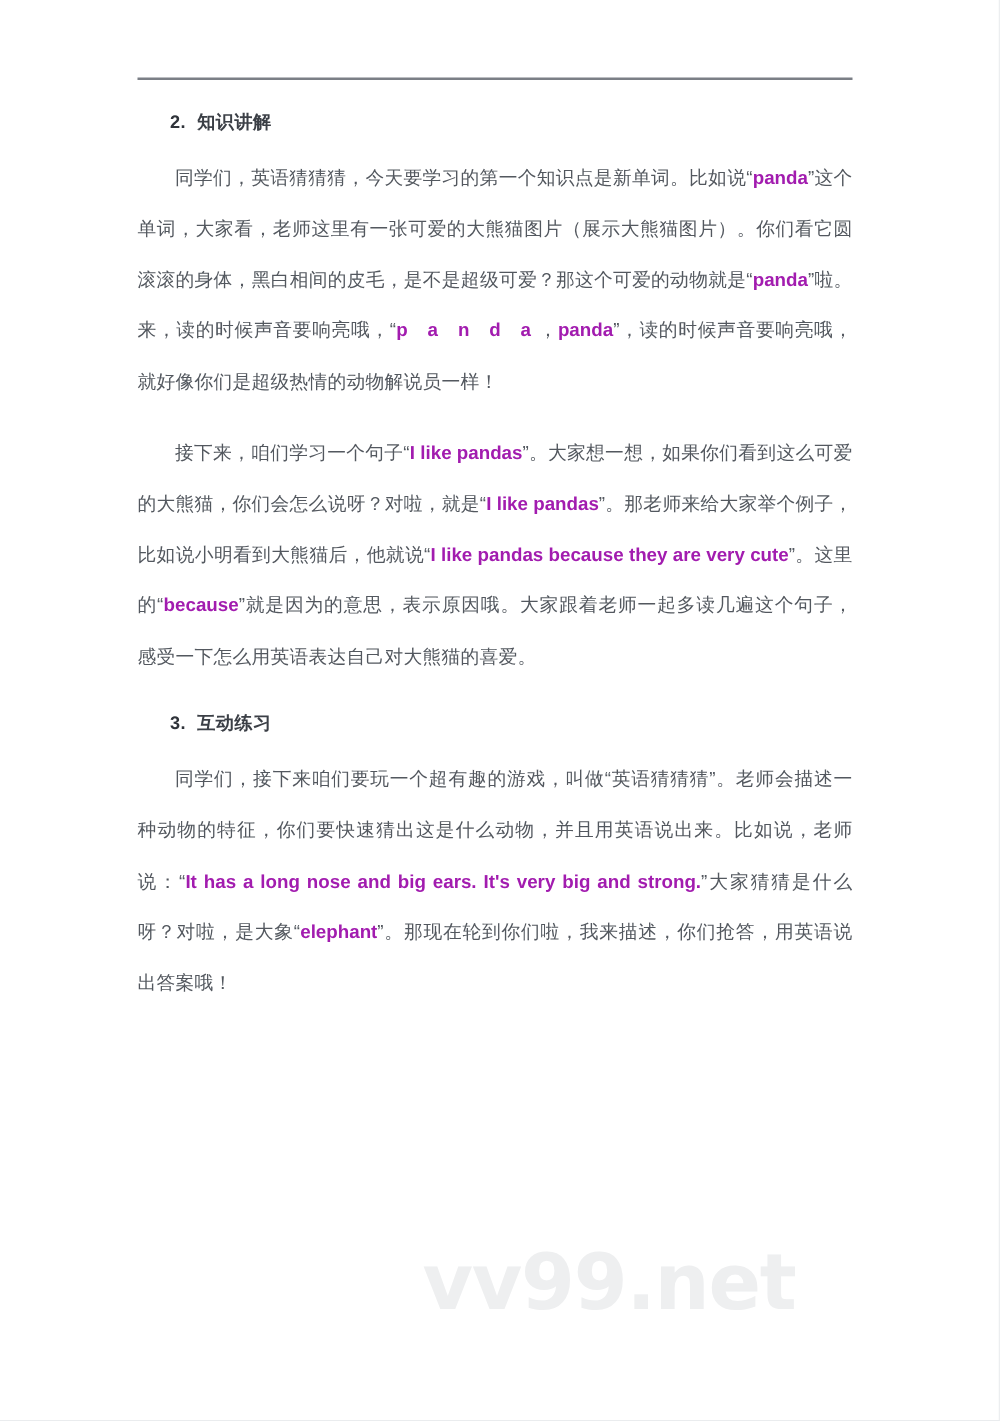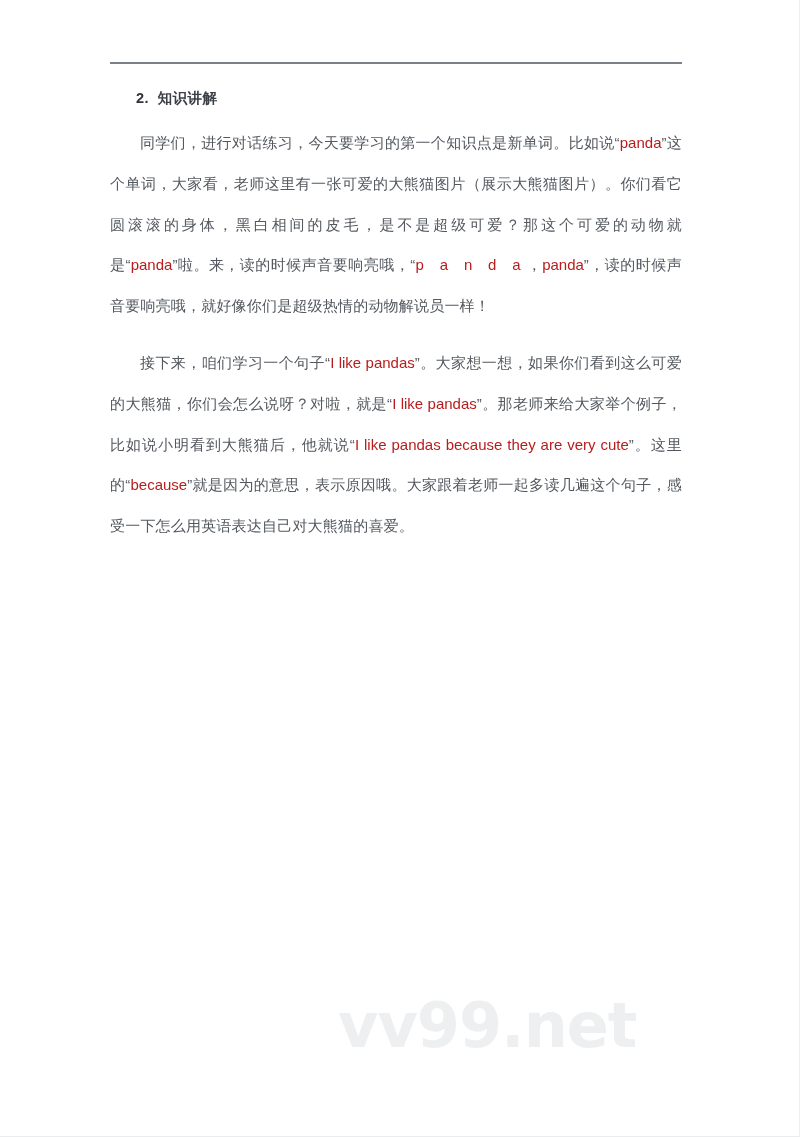--- a/index.html
+++ b/index.html
@@ -64,22 +64,22 @@
     text-align: justify;
     text-justify: inter-ideograph;
     text-indent: 2em;
     letter-spacing: 0.2px;
   }
   .para.gap-lg { margin-top: 16px; }
   .para.gap-md { margin-top: 10px; }
   .heading.gap-top { margin-top: 18px; }
   .en {
     font-family: "Liberation Sans", "DejaVu Sans", sans-serif;
-    font-weight: 400;
-    color: #b91c1c;
+    font-weight: 700;
+    color: #a21caf;
     letter-spacing: 0;
   }
   .sp { letter-spacing: 0.38em; }
   .watermark {
     position: absolute;
     left: 338px;
     top: 995px;
     font-family: "DejaVu Sans", "Liberation Sans", sans-serif;
     font-size: 62px;
     font-weight: 700;
@@ -95,25 +95,27 @@
 
 <div class="page">
   <div class="page-inner">
 
     <div class="header-rule"></div>
 
     <div class="content">
 
       <p class="heading"><span class="num">2.</span>&nbsp;&nbsp;<span>知识讲解</span></p>
 
-      <p class="para gap-md"><span>同学们，进行对话练习，今天要学习的第一个知识点是新单词。比如说“</span><span class="en">panda</span><span>”这个单词，大家看，老师这里有一张可爱的大熊猫图片（展示大熊猫图片）。你们看它圆滚滚的身体，黑白相间的皮毛，是不是超级可爱？那这个可爱的动物就是“</span><span class="en">panda</span><span>”啦。来，读的时候声音要响亮哦，“</span><span class="en sp">p a n d a</span><span>，</span><span class="en">panda</span><span>”，读的时候声音要响亮哦，就好像你们是超级热情的动物解说员一样！</span></p>
+      <p class="para gap-md"><span>同学们，英语猜猜猜，今天要学习的第一个知识点是新单词。比如说“</span><span class="en">panda</span><span>”这个单词，大家看，老师这里有一张可爱的大熊猫图片（展示大熊猫图片）。你们看它圆滚滚的身体，黑白相间的皮毛，是不是超级可爱？那这个可爱的动物就是“</span><span class="en">panda</span><span>”啦。来，读的时候声音要响亮哦，“</span><span class="en sp">p a n d a</span><span>，</span><span class="en">panda</span><span>”，读的时候声音要响亮哦，就好像你们是超级热情的动物解说员一样！</span></p>
 
       <p class="para gap-lg"><span>接下来，咱们学习一个句子“</span><span class="en">I like pandas</span><span>”。大家想一想，如果你们看到这么可爱的大熊猫，你们会怎么说呀？对啦，就是“</span><span class="en">I like pandas</span><span>”。那老师来给大家举个例子，比如说小明看到大熊猫后，他就说“</span><span class="en">I like pandas because they are very cute</span><span>”。这里的“</span><span class="en">because</span><span>”就是因为的意思，表示原因哦。大家跟着老师一起多读几遍这个句子，感受一下怎么用英语表达自己对大熊猫的喜爱。</span></p>
 
 
+      <p class="heading gap-top"><span class="num">3.</span>&nbsp;&nbsp;<span>互动练习</span></p>
 
+      <p class="para gap-md"><span>同学们，接下来咱们要玩一个超有趣的游戏，叫做“英语猜猜猜”。老师会描述一种动物的特征，你们要快速猜出这是什么动物，并且用英语说出来。比如说，老师说：“</span><span class="en">It has a long nose and big ears. It's very big and strong.</span><span>”大家猜猜是什么呀？对啦，是大象“</span><span class="en">elephant</span><span>”。那现在轮到你们啦，我来描述，你们抢答，用英语说出答案哦！</span></p>
 
     </div>
 
     <div class="watermark">vv99.net</div>
 
   </div>
 </div>
 
 </body></html>

